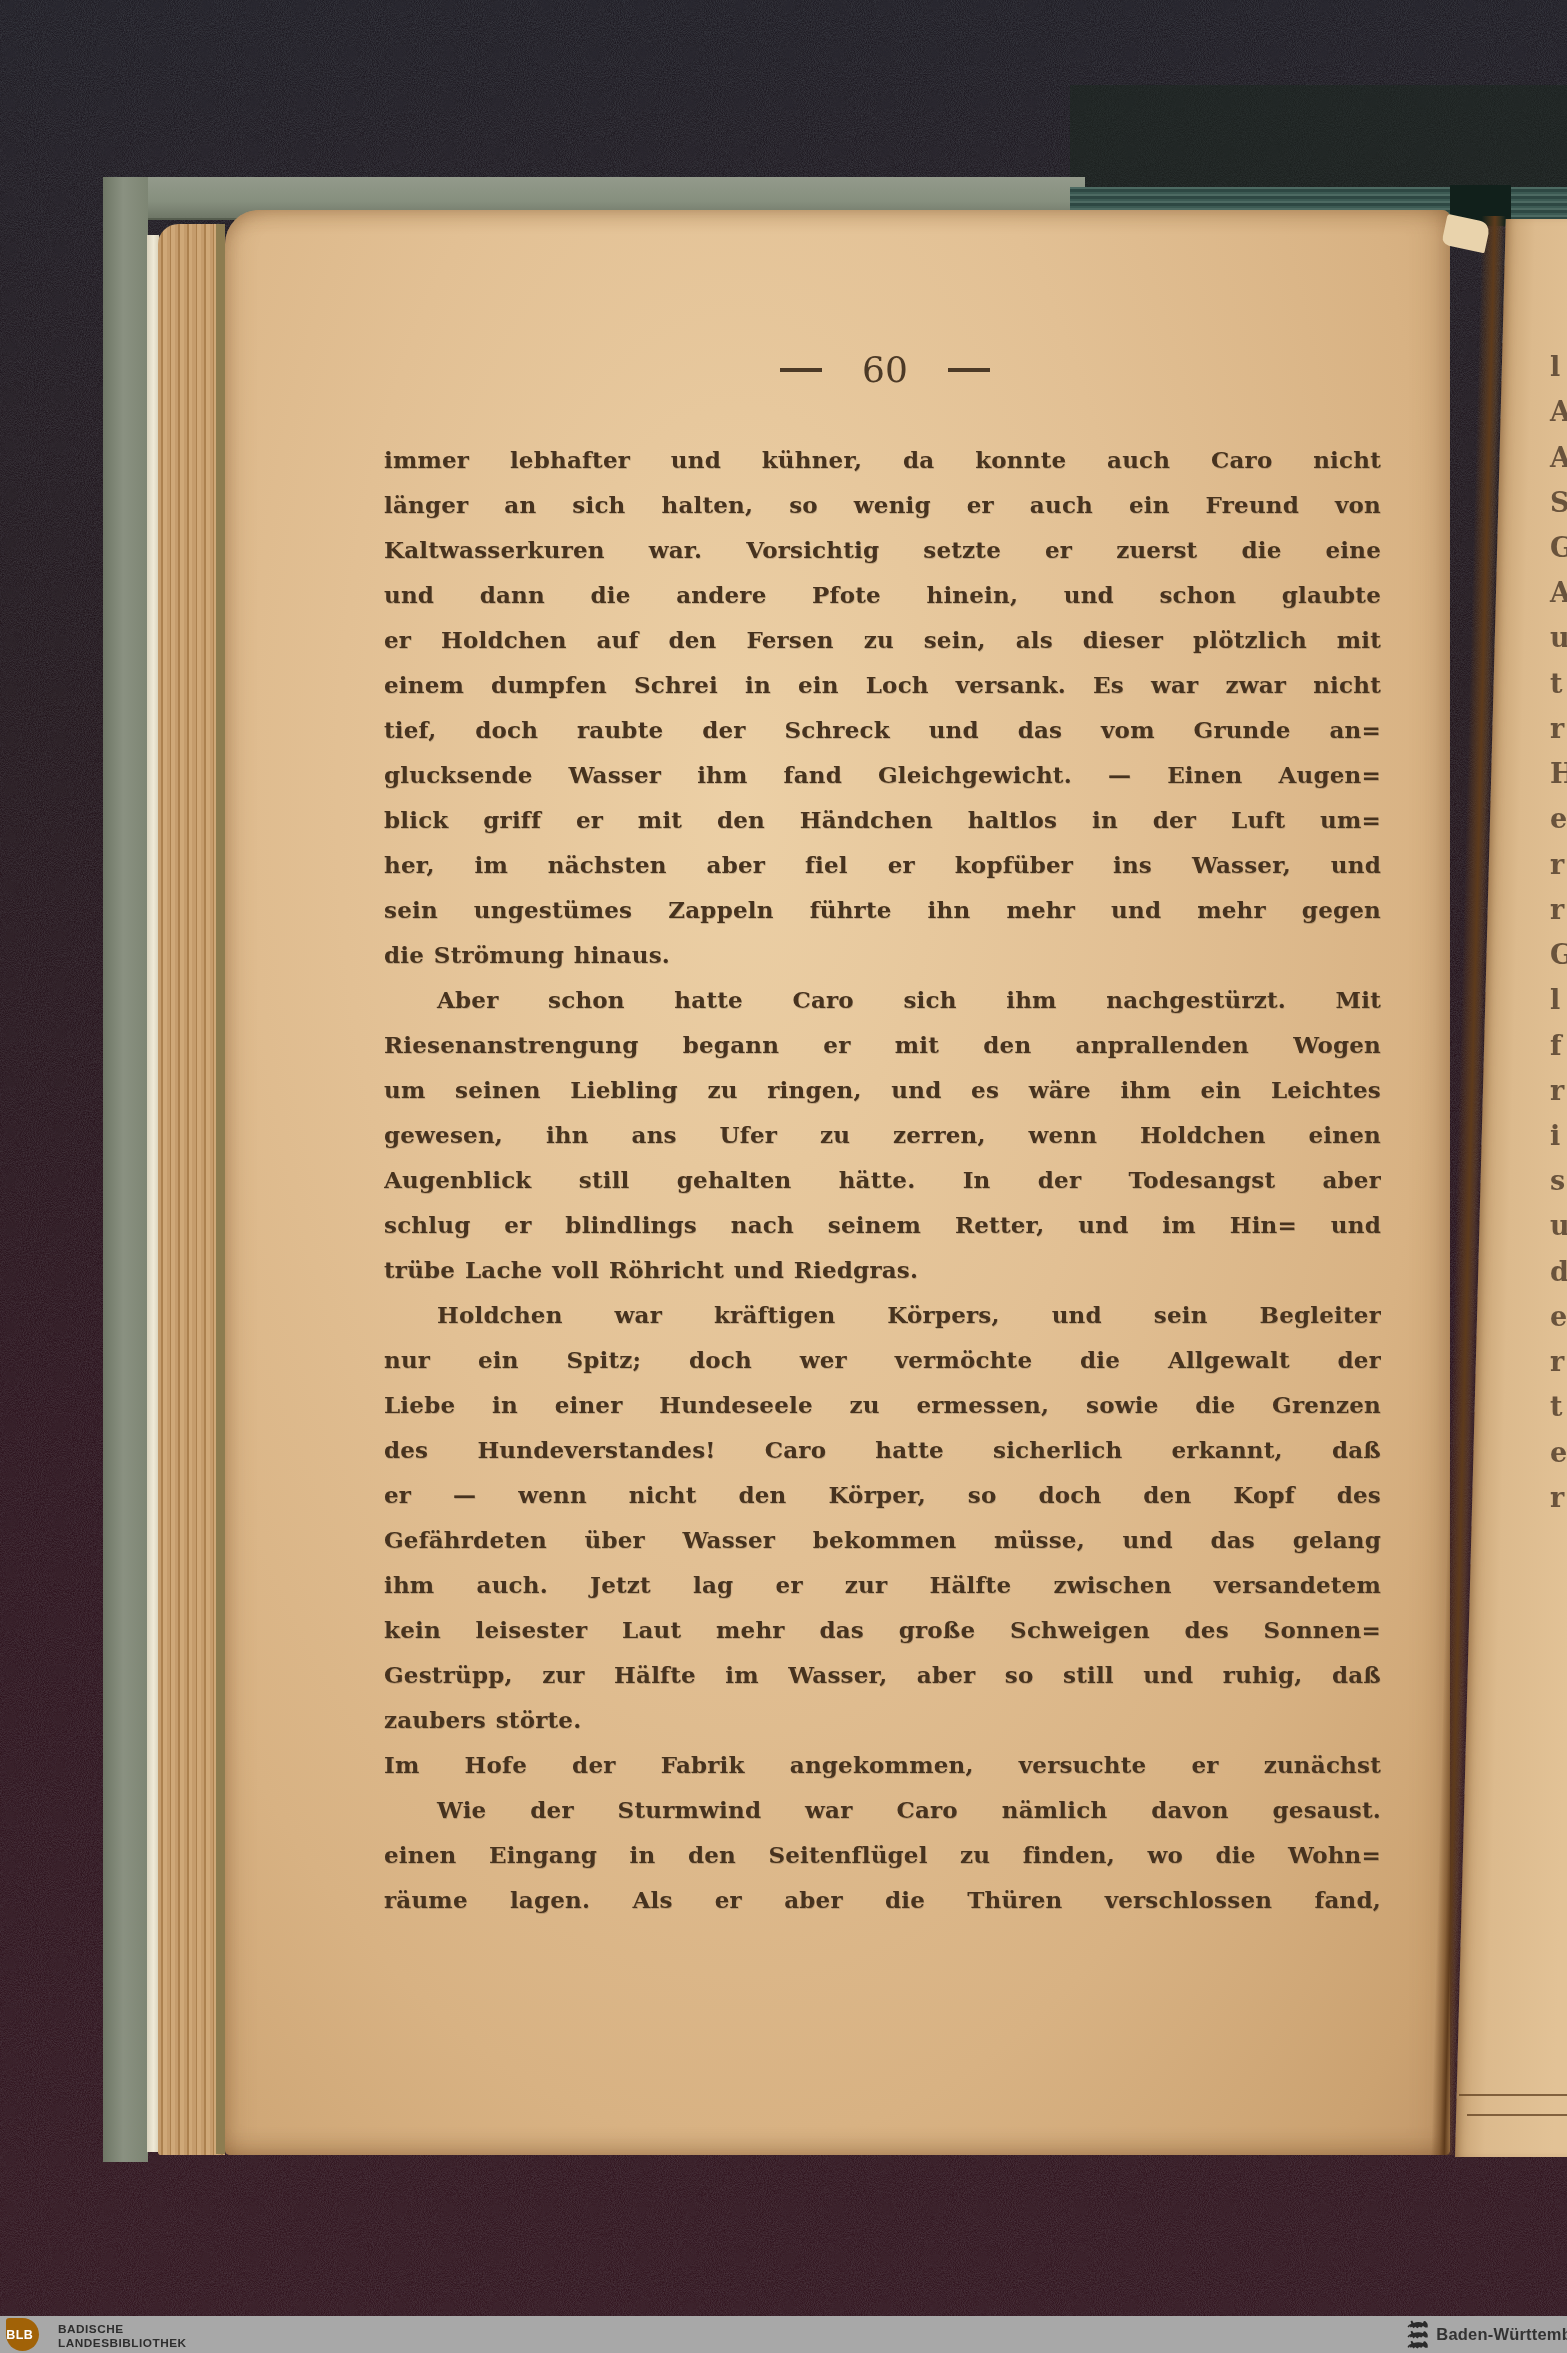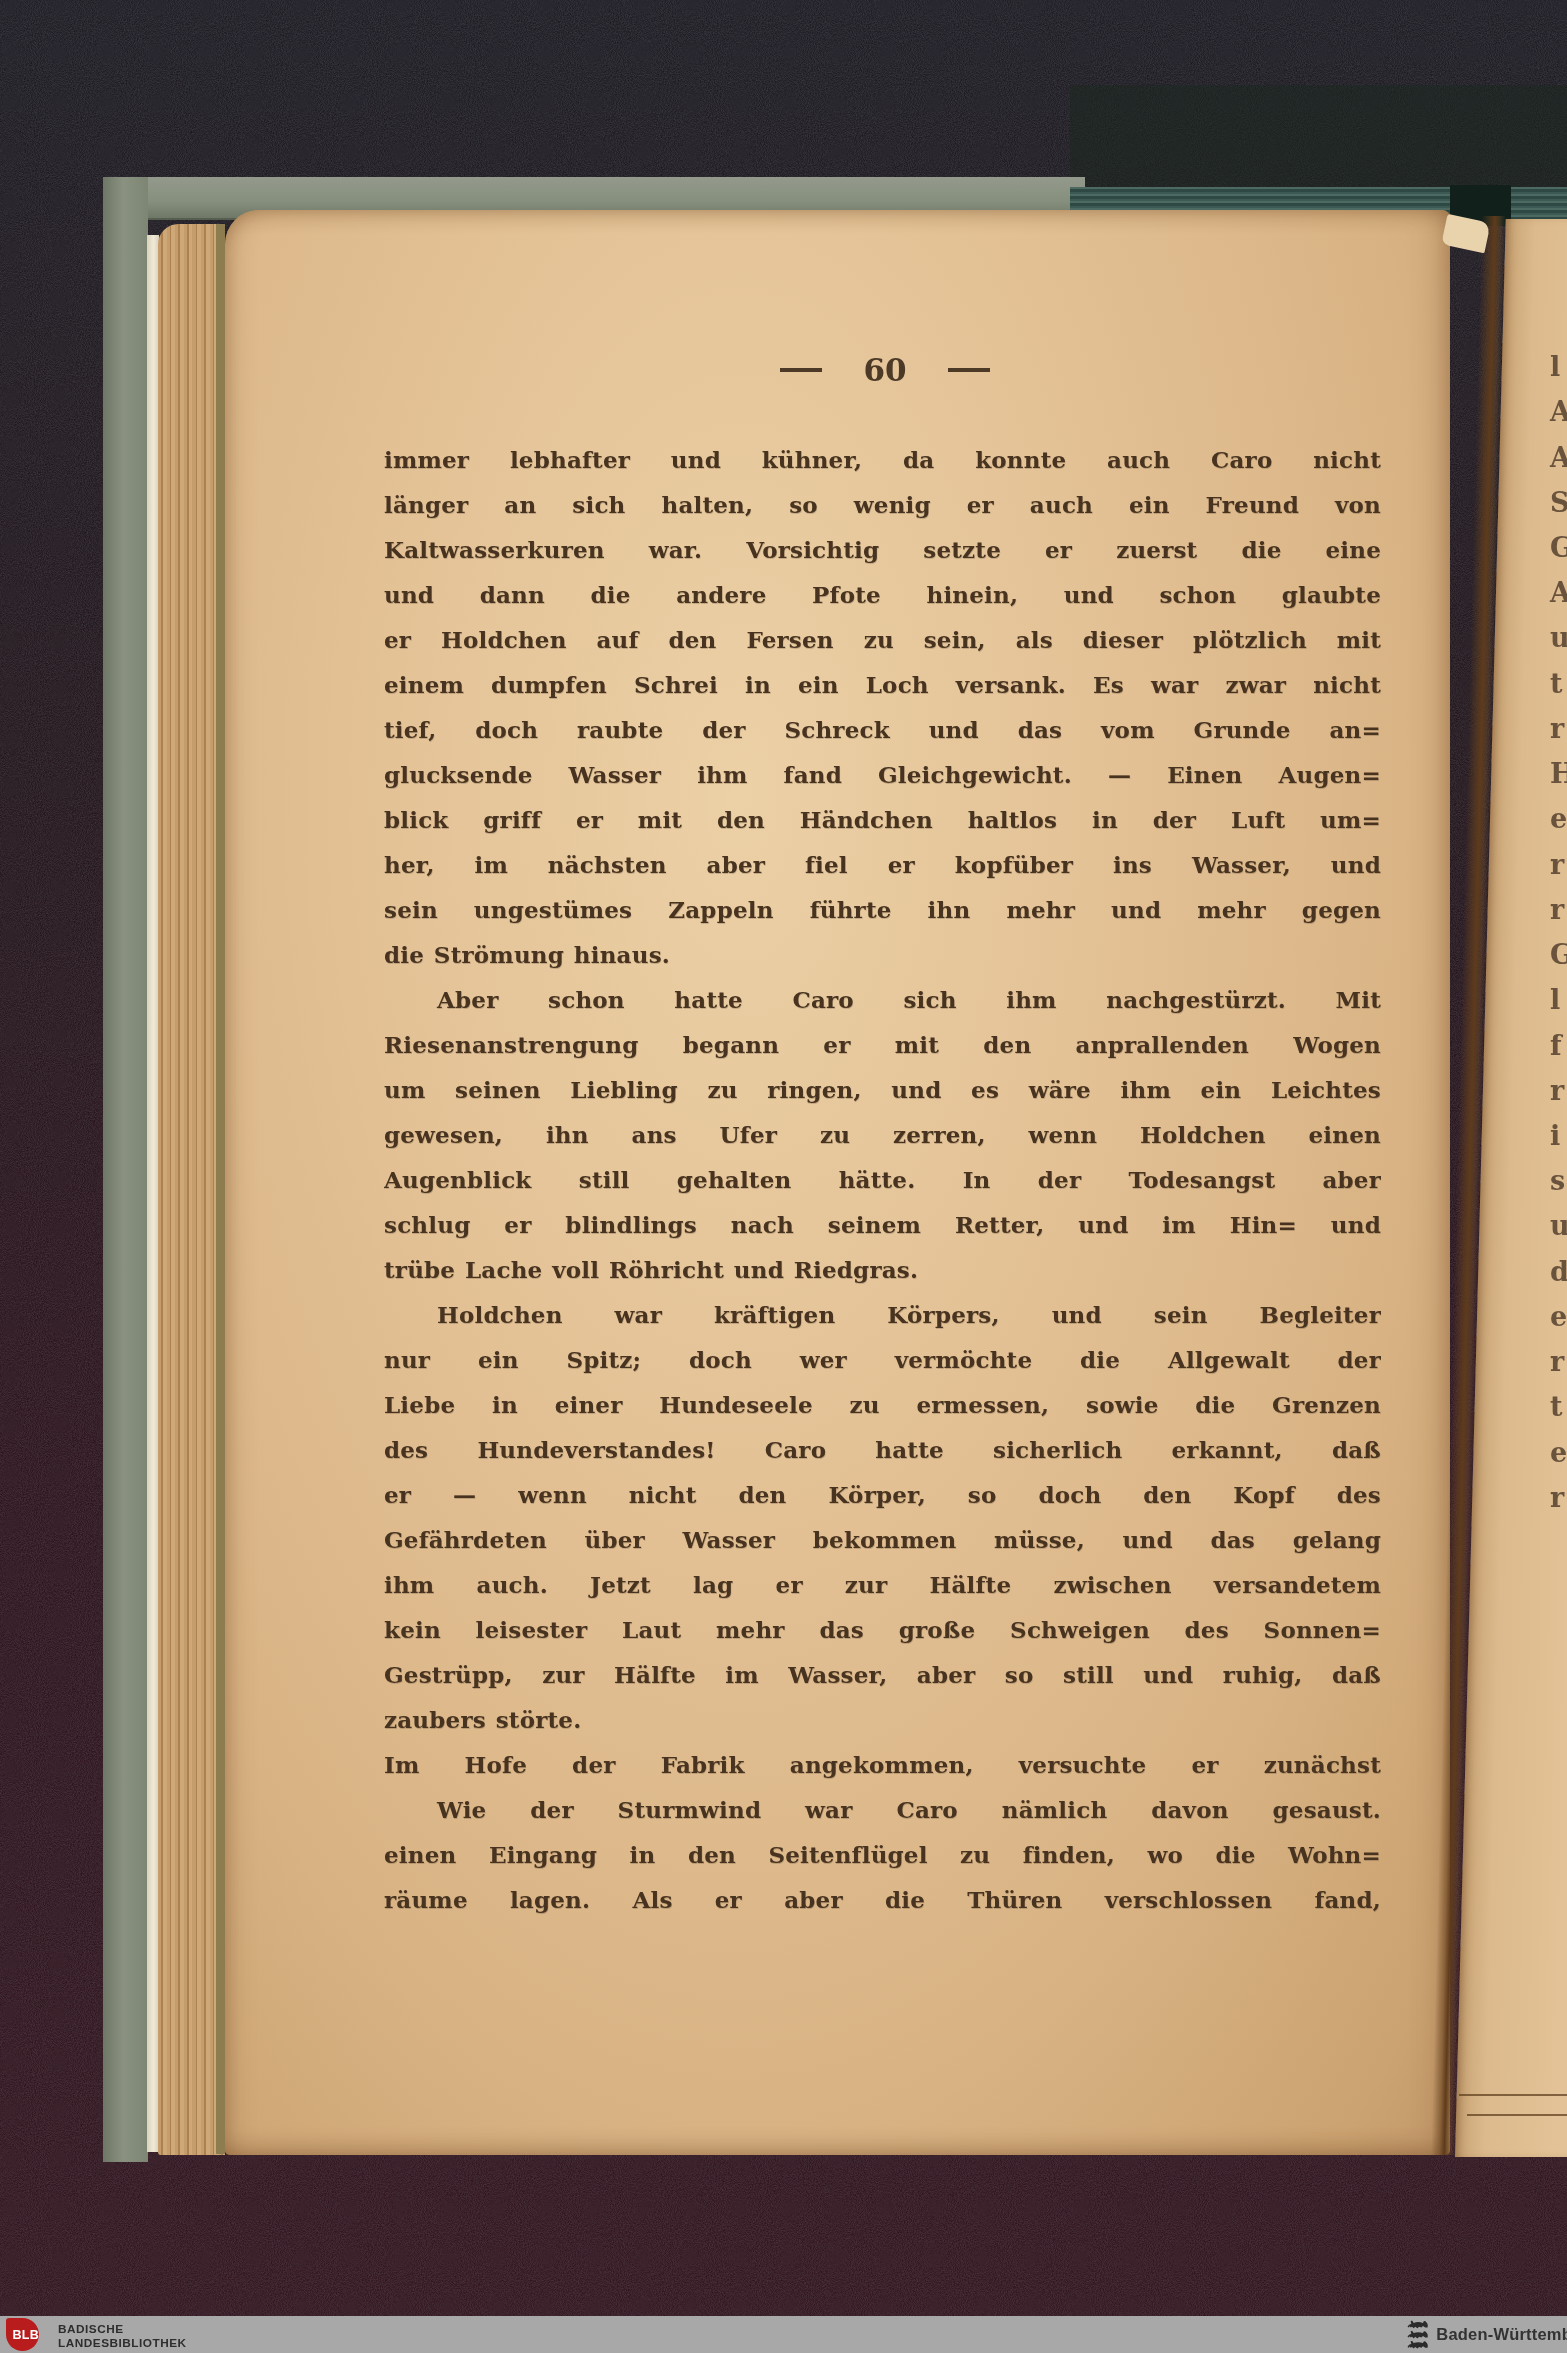--- a/index.html
+++ b/index.html
@@ -51,35 +51,35 @@
   .edge-line{position:absolute;z-index:7;height:2.4px;background:rgba(96,64,32,.75);}
 
   
   .frag{position:absolute;left:1550px;width:23.5px;z-index:7;font-size:27px;font-weight:bold;
     color:rgba(72,52,36,.78);line-height:31px;}
 
   
   .pagenum-row{position:absolute;left:780px;top:351px;width:210px;height:38px;z-index:8;
     display:flex;align-items:center;justify-content:space-between;}
   .pn-dash{width:42px;height:3.1px;background:#4c3a27;}
-  .pn-num{font-size:31px;font-weight:bold;color:#4c3a27;line-height:38px;}
+  .pn-num{font-size:36px;font-weight:normal;color:#4c3a27;line-height:38px;}
 
   
   .text-block{position:absolute;left:384px;top:437px;width:997px;z-index:8;}
   .tline{height:45px;line-height:45px;font-size:23px;font-weight:bold;color:#47331f;
     text-align:justify;text-align-last:justify;letter-spacing:0.2px;word-spacing:1.6px;
     text-shadow:0.5px 0.5px 0 rgba(64,44,26,.22);overflow:hidden;}
   .tline.ind{text-indent:53px;}
   .tline.plast{text-align-last:left;}
 
   
   .footer{position:absolute;left:0;top:2316px;width:1568px;height:38px;z-index:10;
     background:#a8a8a8;font-family:"Liberation Sans",sans-serif;}
-  .blb-logo{position:absolute;left:6.3px;top:2.4px;width:33px;height:33px;background:#b91c1c;
-    border-radius:3.1px 50% 50% 50%;display:flex;align-items:center;justify-content:flex-end;}
+  .blb-logo{position:absolute;left:6.3px;top:2.4px;width:33px;height:33px;background:#a16207;
+    border-radius:3.1px 50% 50% 50%;display:flex;align-items:center;justify-content:flex-start;}
   .blb-logo span{color:#ffffff;font-size:12.5px;font-weight:bold;letter-spacing:0.4px;}
   .blb-name{position:absolute;left:58px;top:5.5px;color:#2e2e2e;font-weight:bold;
     font-size:11.8px;line-height:14px;letter-spacing:0.5px;}
   .bw-group{position:absolute;left:1405px;top:3.1px;height:31px;display:flex;align-items:center;}
   .bw-lions{width:23.5px;height:31px;margin-right:7.8px;}
   .bw-text{color:#333333;font-size:16.5px;font-weight:bold;letter-spacing:0.2px;white-space:nowrap;}
 </style>
 </head>
 <body>
 

